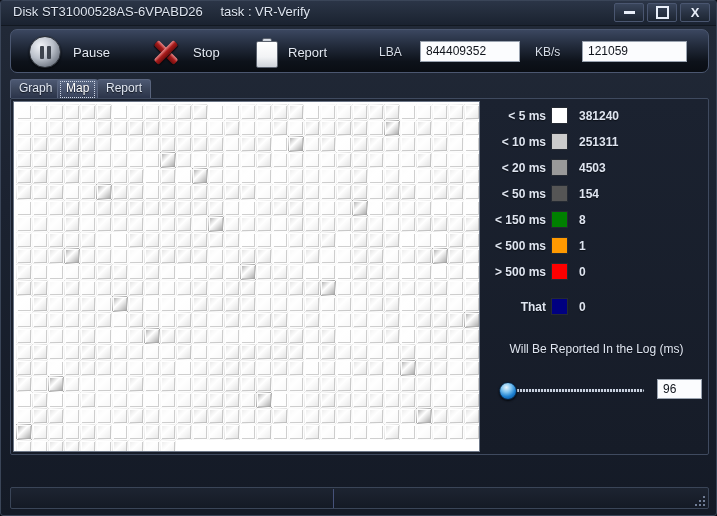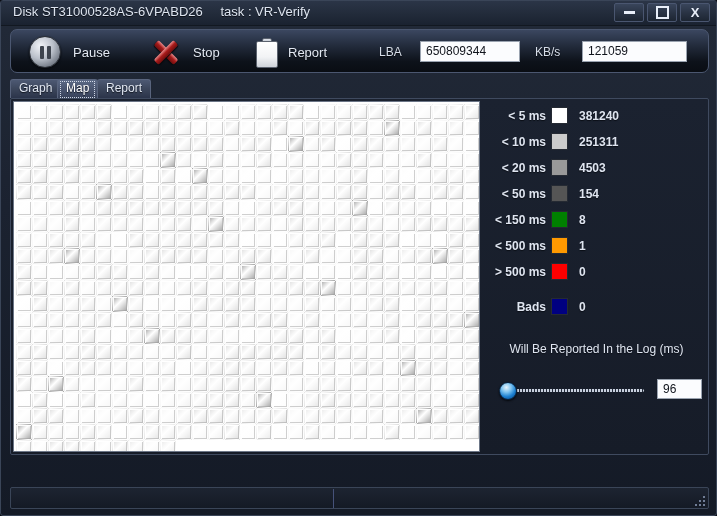--- a/index.html
+++ b/index.html
@@ -222,21 +222,21 @@
       <span class="lbl">Stop</span>
     </div>
     <div class="tbtn" style="left:245px;">
       <span class="rep-ico">
           <span class="clip"></span>
           <span class="pad"></span>
         </span>
       <span class="lbl">Report</span>
     </div>
     <div class="fld-label" style="left:368px;">LBA</div>
-    <div class="fld" style="left:409px;width:100px;">650809344</div>
+    <div class="fld" style="left:409px;width:100px;">844409352</div>
     <div class="fld-label" style="left:524px;">KB/s</div>
     <div class="fld" style="left:571px;width:105px;">121059</div>
   </div>
 
   <div class="tabs">
     <div class="tab" style="left:0px;"><span>Graph</span></div>
     <div class="tab sel" style="left:47px;"><span class="focus"></span><span>Map</span></div>
     <div class="tab" style="left:87px;"><span>Report</span></div>
   </div>
 
@@ -896,21 +896,21 @@
           <span class="nm">&lt; 500 ms</span>
           <span class="sw" style="background: rgb(255, 153, 0);"></span>
           <span class="ct">1</span>
         </div>
         <div class="lrow">
           <span class="nm">&gt; 500 ms</span>
           <span class="sw" style="background: rgb(254, 0, 0);"></span>
           <span class="ct">0</span>
         </div>
         <div class="lrow bads">
-          <span class="nm">Bads</span>
+          <span class="nm">That</span>
           <span class="sw" style="background: rgb(0, 0, 128);"></span>
           <span class="ct">0</span>
         </div>
       </div>
 
     <div class="slider-title">
       <div>Will Be Reported In the Log (ms)</div>
     </div>
 
     <div class="slider-row">

